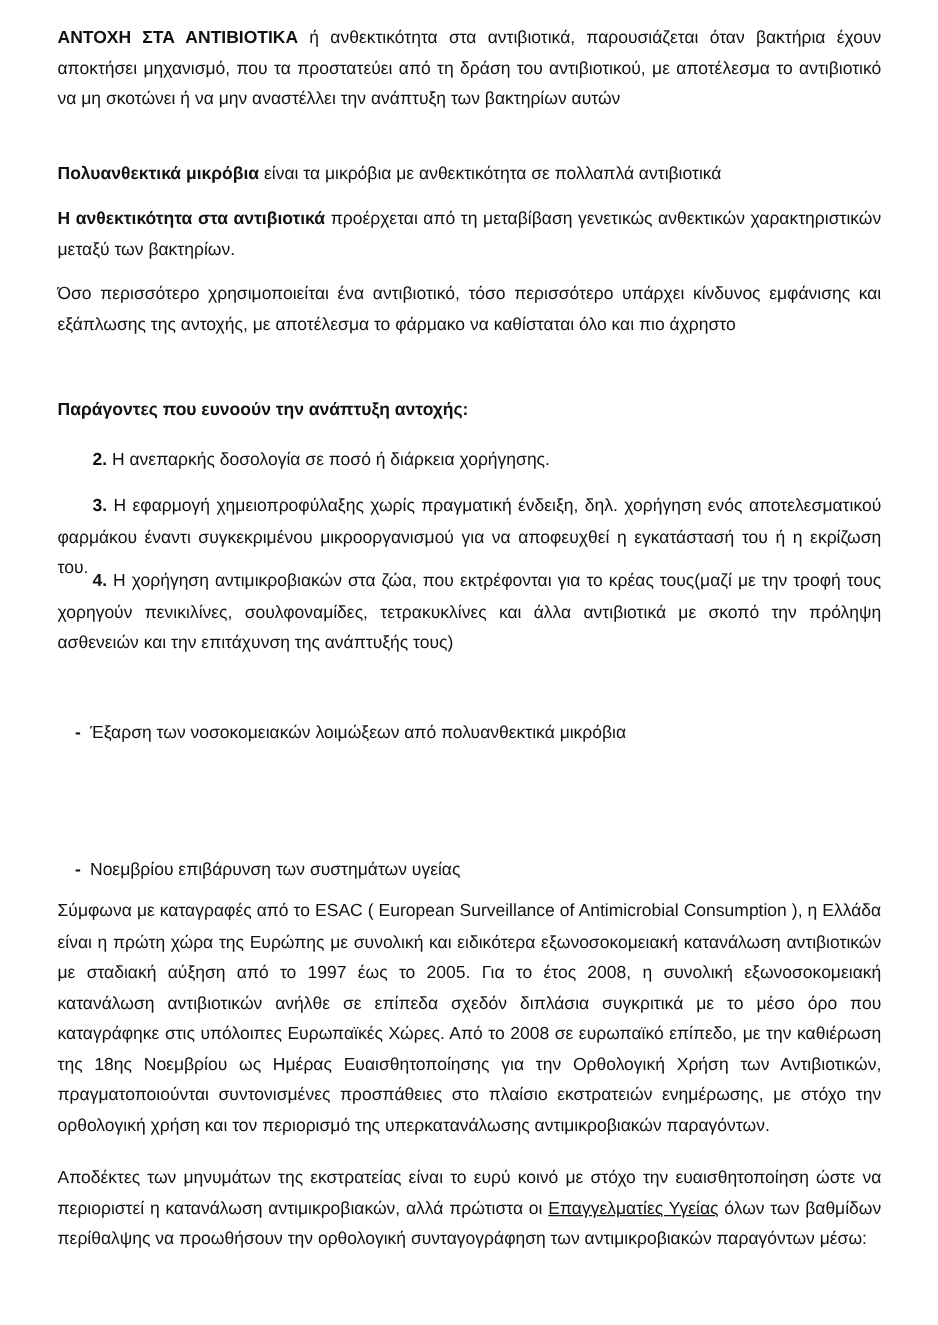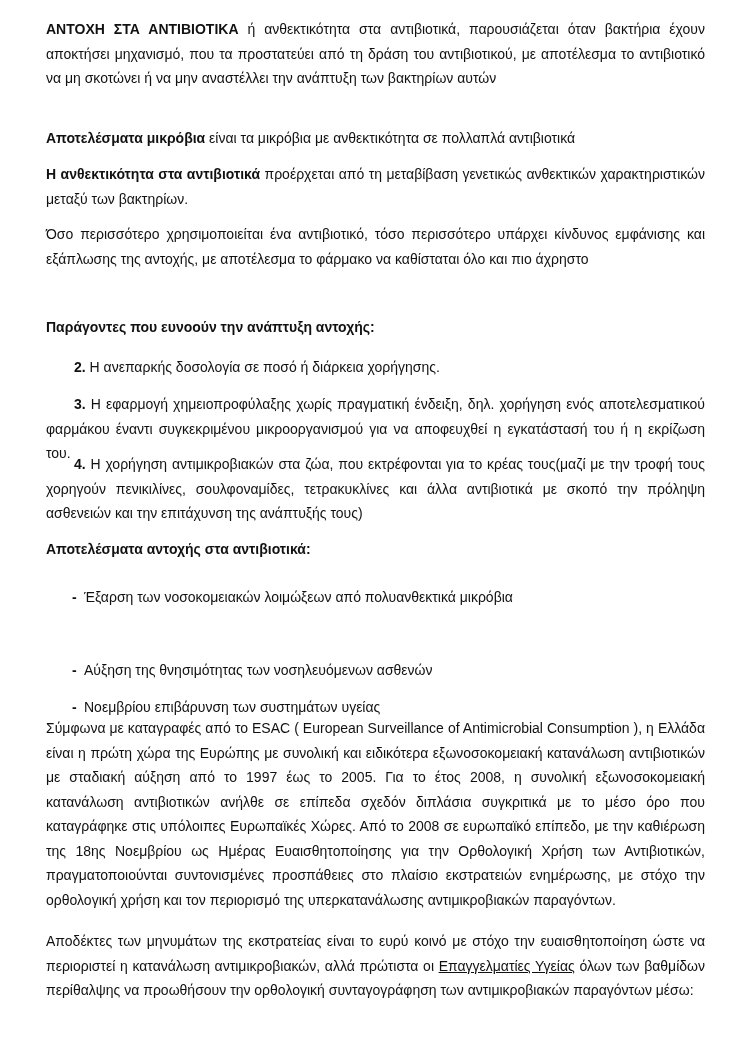--- a/index.html
+++ b/index.html
@@ -12,53 +12,51 @@
   .page { position: relative; width: 652px; height: 1060px; padding-left: 29px; }
   .p {
     position: absolute; left: 46px; width: 659px;
     line-height: 24.5px; margin: 0;
     text-align: justify;
   }
   .p.last { text-align-last: left; }
   .b { font-weight: bold; }
   .num-item { text-indent: 28px; }
   .bullet {
-    position: absolute; left: 60px; line-height: 20px; margin: 12px;
+    position: absolute; left: 60px; line-height: 20px; margin: 0;
   }
   .bullet .dash { display: inline-block; width: 12px; font-weight: bold; }
   .u { text-decoration: underline; margin-top: 20px; }
 </style>
 </head>
 <body>
 
 <div class="page">
 
   <p class="p last" style="top:17px;"><span class="b">ΑΝΤΟΧΗ ΣΤΑ ΑΝΤΙΒΙΟΤΙΚΑ</span><span> ή ανθεκτικότητα στα αντιβιοτικά, παρουσιάζεται όταν βακτήρια έχουν αποκτήσει μηχανισμό, που τα προστατεύει από τη δράση του αντιβιοτικού, με αποτέλεσμα το αντιβιοτικό να μη σκοτώνει ή να μην αναστέλλει την ανάπτυξη των βακτηρίων αυτών</span></p>
 
-  <p class="p last" style="top:126px;"><span class="b">Αποτελέσματα μικρόβια</span><span> είναι τα μικρόβια με ανθεκτικότητα σε πολλαπλά αντιβιοτικά</span></p>
+  <p class="p last" style="top:126px;"><span class="b">Πολυανθεκτικά μικρόβια</span><span> είναι τα μικρόβια με ανθεκτικότητα σε πολλαπλά αντιβιοτικά</span></p>
 
   <p class="p last" style="top:162px;"><span class="b">Η ανθεκτικότητα στα αντιβιοτικά</span><span> προέρχεται από τη μεταβίβαση γενετικώς ανθεκτικών χαρακτηριστικών μεταξύ των βακτηρίων.</span></p>
 
   <p class="p last" style="top:222px;">Όσο περισσότερο χρησιμοποιείται ένα αντιβιοτικό, τόσο περισσότερο υπάρχει κίνδυνος εμφάνισης και εξάπλωσης της αντοχής, με αποτέλεσμα το φάρμακο να καθίσταται όλο και πιο άχρηστο</p>
 
   <p class="p b" style="top:283px;margin-top:32px;">Παράγοντες που ευνοούν την ανάπτυξη αντοχής:</p>
 
 
   <p class="p last num-item" style="top:355px;"><span class="b">2.</span><span> Η ανεπαρκής δοσολογία σε ποσό ή διάρκεια χορήγησης.</span></p>
 
   <p class="p last num-item" style="top:392px;"><span class="b">3.</span><span> Η εφαρμογή χημειοπροφύλαξης χωρίς πραγματική ένδειξη, δηλ. χορήγηση ενός αποτελεσματικού φαρμάκου έναντι συγκεκριμένου μικροοργανισμού για να αποφευχθεί η εγκατάστασή του ή η εκρίζωση του.</span></p>
 
   <p class="p last num-item" style="top:452px;"><span class="b">4.</span><span> Η χορήγηση αντιμικροβιακών στα ζώα, που εκτρέφονται για το κρέας τους(μαζί με την τροφή τους χορηγούν πενικιλίνες, σουλφοναμίδες, τετρακυκλίνες και άλλα αντιβιοτικά με σκοπό την πρόληψη ασθενειών και την επιτάχυνση της ανάπτυξής τους)</span></p>
 
-  <p class="p b" style="top:537px;">Αποτελέσματα αντοχής στα αντιβιοτικά:</p>
 
   <p class="bullet" style="top:575px;"><span class="dash">-</span><span>Έξαρση των νοσοκομειακών λοιμώξεων από πολυανθεκτικά μικρόβια</span></p>
 
 
-  <p class="bullet" style="top:648px;"><span class="dash">-</span><span>Αύξηση της θνησιμότητας των νοσηλευόμενων ασθενών</span></p>
 
   <p class="bullet" style="top:685px;"><span class="dash">-</span><span>Νοεμβρίου επιβάρυνση των συστημάτων υγείας</span></p>
 
   <p class="p last" style="top:716px;">Σύμφωνα με καταγραφές από το ESAC ( European Surveillance of Antimicrobial Consumption ), η Ελλάδα είναι η πρώτη χώρα της Ευρώπης με συνολική και ειδικότερα εξωνοσοκομειακή κατανάλωση αντιβιοτικών με σταδιακή αύξηση από το 1997 έως το 2005. Για το έτος 2008, η συνολική εξωνοσοκομειακή κατανάλωση αντιβιοτικών ανήλθε σε επίπεδα σχεδόν διπλάσια συγκριτικά με το μέσο όρο που καταγράφηκε στις υπόλοιπες Ευρωπαϊκές Χώρες. Από το 2008 σε ευρωπαϊκό επίπεδο, με την καθιέρωση της 18ης Νοεμβρίου ως Ημέρας Ευαισθητοποίησης για την Ορθολογική Χρήση των Αντιβιοτικών, πραγματοποιούνται συντονισμένες προσπάθειες στο πλαίσιο εκστρατειών ενημέρωσης, με στόχο την ορθολογική χρήση και τον περιορισμό της υπερκατανάλωσης αντιμικροβιακών παραγόντων.</p>
 
   <p class="p last" style="top:929px;"><span>Αποδέκτες των μηνυμάτων της εκστρατείας είναι το ευρύ κοινό με στόχο την ευαισθητοποίηση ώστε να περιοριστεί η κατανάλωση αντιμικροβιακών, αλλά πρώτιστα οι </span><span class="u">Επαγγελματίες Υγείας</span><span> όλων των βαθμίδων περίθαλψης να προωθήσουν την ορθολογική συνταγογράφηση των αντιμικροβιακών παραγόντων μέσω:</span></p>
 
 </div>
 
 </body></html>

